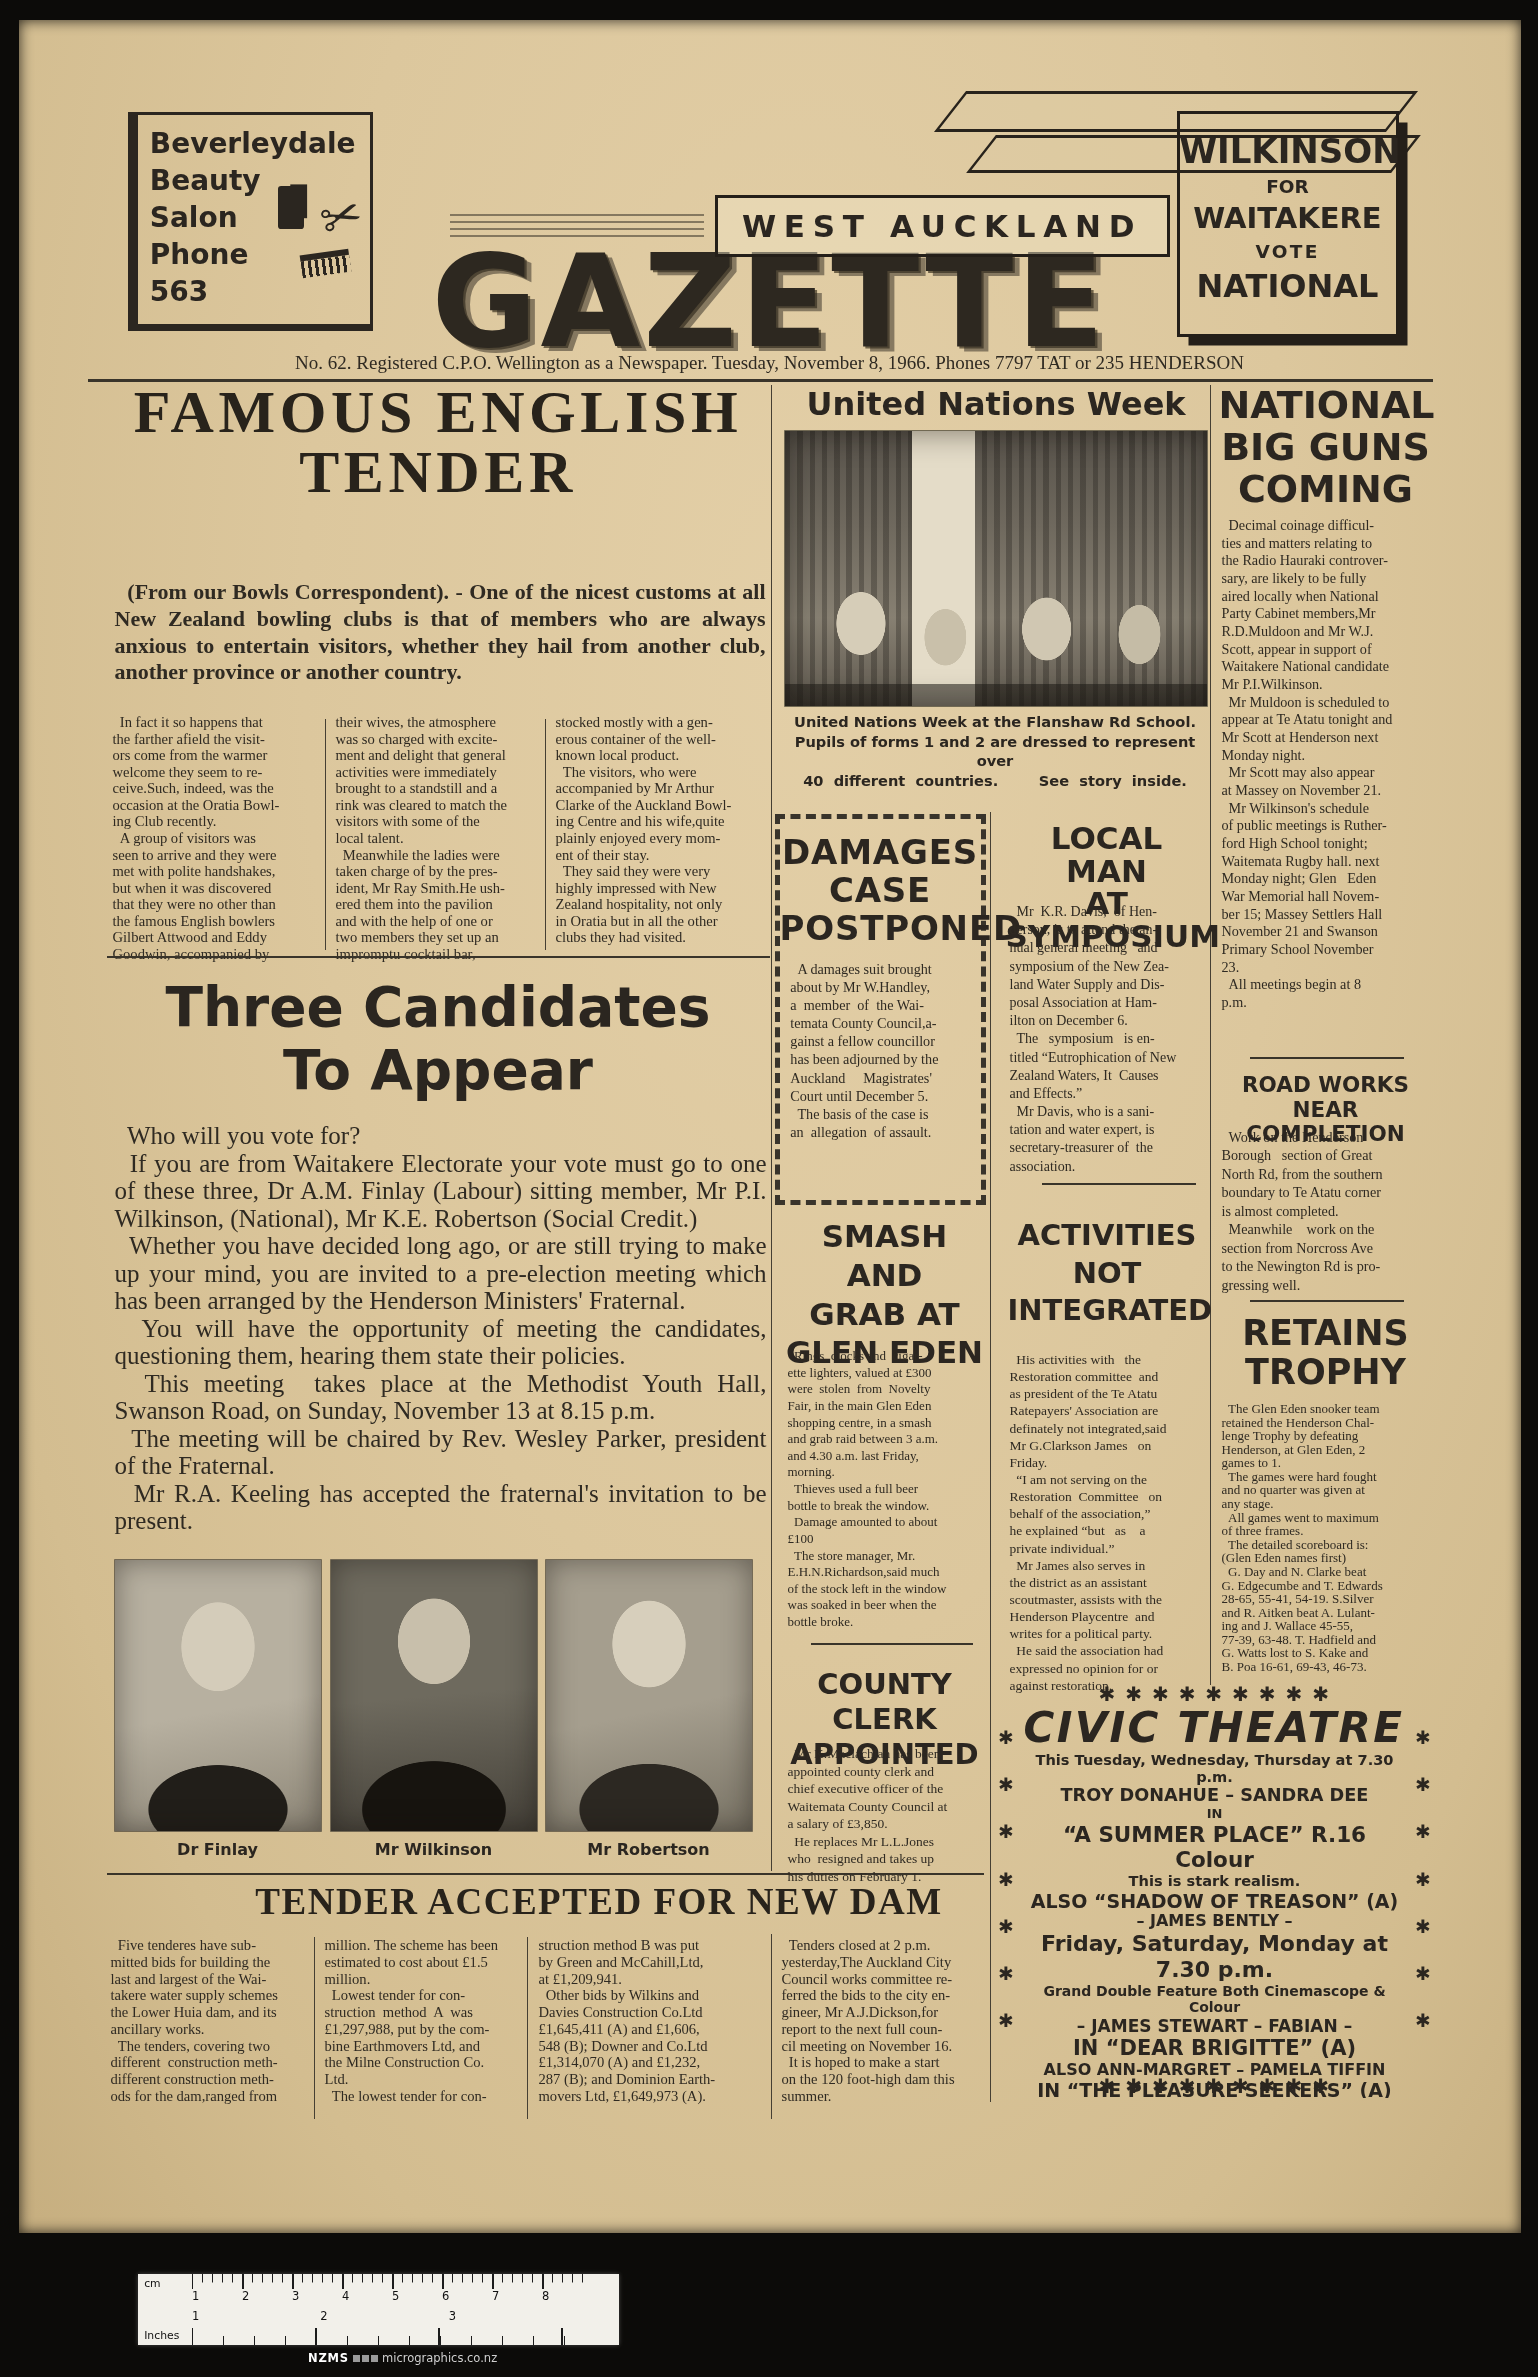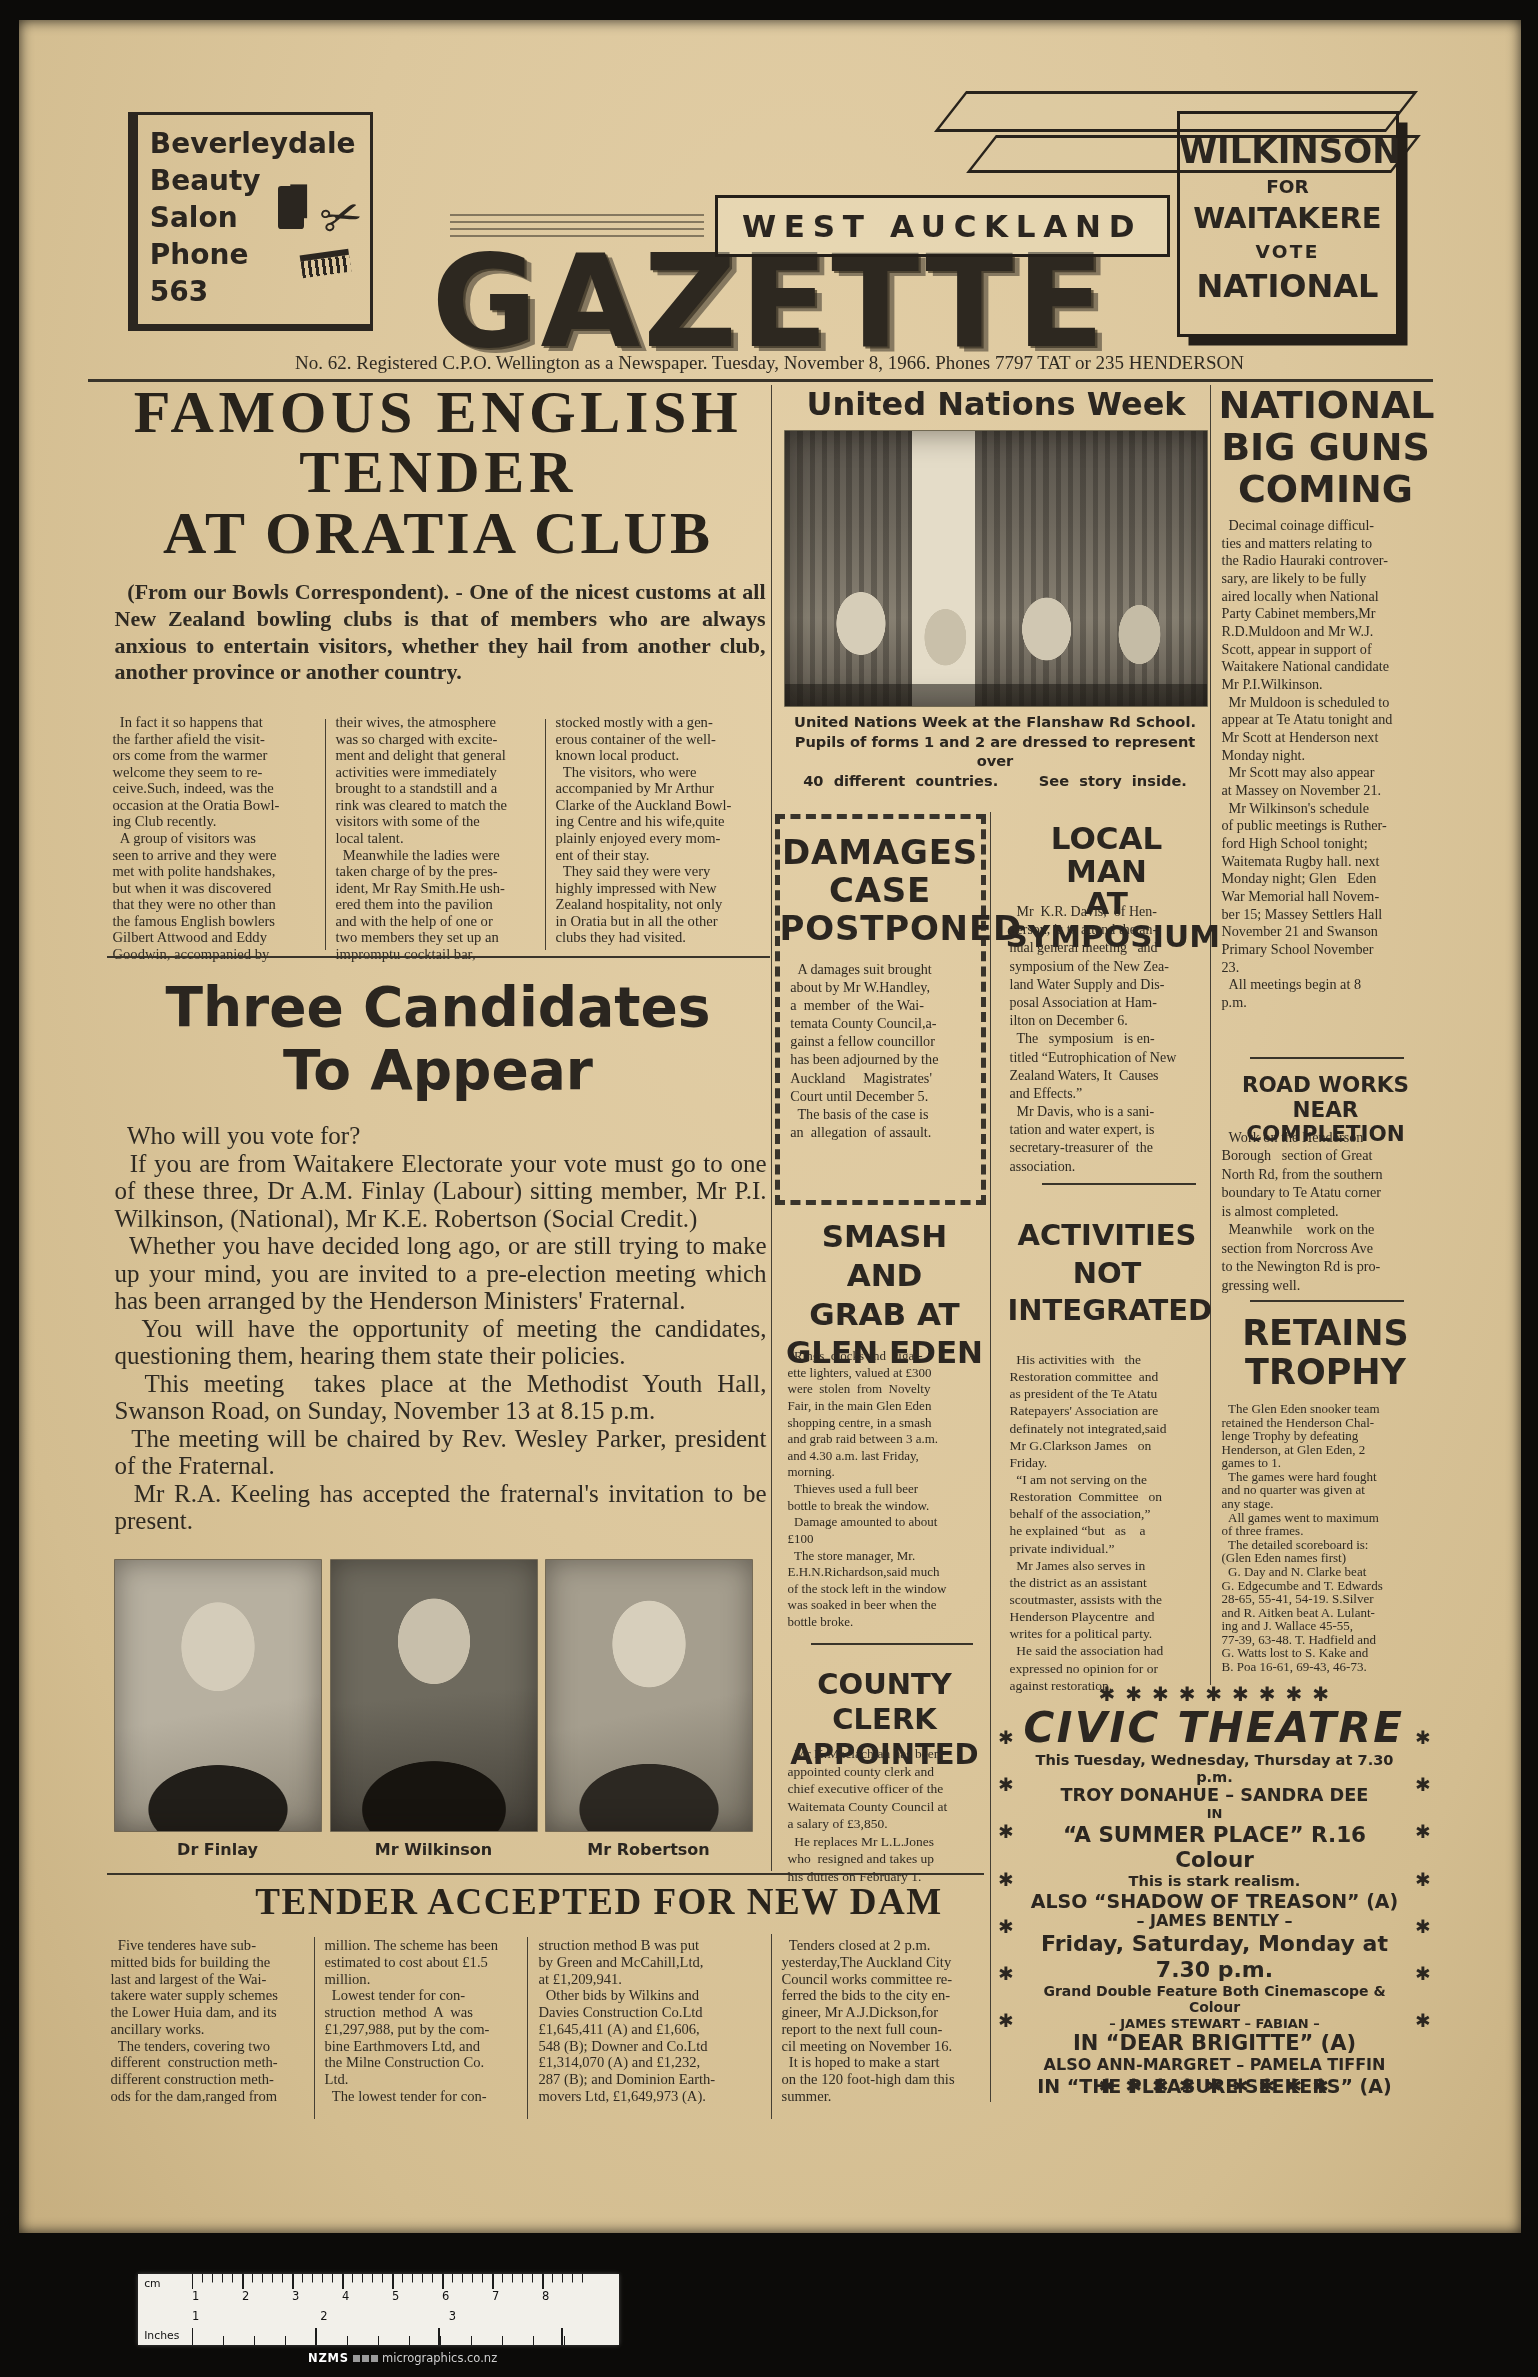--- a/index.html
+++ b/index.html
@@ -149,21 +149,20 @@
   <div class="vr" style="left:752px;top:1914px;height:185px;"></div>
   <div class="vr" style="left:971px;top:792px;height:1290px;"></div>
   <div class="vr" style="left:1191px;top:365px;height:1300px;"></div>
   <div class="vr" style="left:306px;top:699px;height:231px;"></div>
   <div class="vr" style="left:526px;top:699px;height:231px;"></div>
   <div class="vr" style="left:295px;top:1917px;height:182px;"></div>
   <div class="vr" style="left:508px;top:1917px;height:182px;"></div>
 
   <div class="abs ctr serifb" id="bh1">FAMOUS ENGLISH</div>
   <div class="abs ctr serifb" id="bh2">TENDER</div>
-  <div class="abs ctr serifb" id="bh3">AT ORATIA CLUB</div>
   <div class="abs ink pre just" id="bowl-intro" style="font-weight:bold;">  (From our Bowls Correspondent). - One of the nicest customs at all New Zealand bowling clubs is that of members who are always anxious to entertain visitors, whether they hail from another club, another province or another country.</div>
   <div class="abs ink pre bcol" style="left:94px;">  In fact it so happens that
 the farther afield the visit-
 ors come from the warmer
 welcome they seem to re-
 ceive.Such, indeed, was the
 occasion at the Oratia Bowl-
 ing Club recently.
   A group of visitors was
 seen to arrive and they were
@@ -449,21 +448,21 @@
     <div id="civic-lines">
       <div class="cvl" style="font-size:14.6px;">This Tuesday, Wednesday, Thursday at 7.30 p.m.</div>
       <div class="cvl" style="font-size:17.7px;">TROY DONAHUE  –  SANDRA DEE</div>
       <div class="cvl" style="font-size:13px;">IN</div>
       <div class="cvl" style="font-size:21.5px;">“A SUMMER PLACE”   R.16 Colour</div>
       <div class="cvl" style="font-size:14.6px;">This is stark realism.</div>
       <div class="cvl" style="font-size:19px;">ALSO  “SHADOW OF TREASON”  (A)</div>
       <div class="cvl" style="font-size:16px;">–  JAMES BENTLY  –</div>
       <div class="cvl" style="font-size:22px;">Friday, Saturday, Monday at 7.30 p.m.</div>
       <div class="cvl" style="font-size:14px;">Grand Double Feature     Both Cinemascope &amp; Colour</div>
-      <div class="cvl" style="font-size:13px;text-align:center;">–  JAMES STEWART  –  FABIAN  –</div>
+      <div class="cvl" style="font-size:17px;text-align:center;">–  JAMES STEWART  –  FABIAN  –</div>
       <div class="cvl" style="font-size:21px;">IN   “DEAR BRIGITTE”  (A)</div>
       <div class="cvl" style="font-size:16px;">ALSO   ANN-MARGRET   –   PAMELA TIFFIN</div>
       <div class="cvl" style="font-size:19px;">IN    “THE PLEASURE SEEKERS”  (A)</div>
       <div class="cvl" style="font-size:16px;">Sunday at 8.15  –  EDMUND PURDON IN  –</div>
       <div class="cvl" style="font-size:21px;">“HEROD THE GREAT”  (A)  Colour</div>
 
     </div>
     <div class="ast-h" style="bottom:0px;top:auto;">✱      ✱      ✱      ✱      ✱      ✱      ✱      ✱      ✱</div>
   </div>
 </div>

